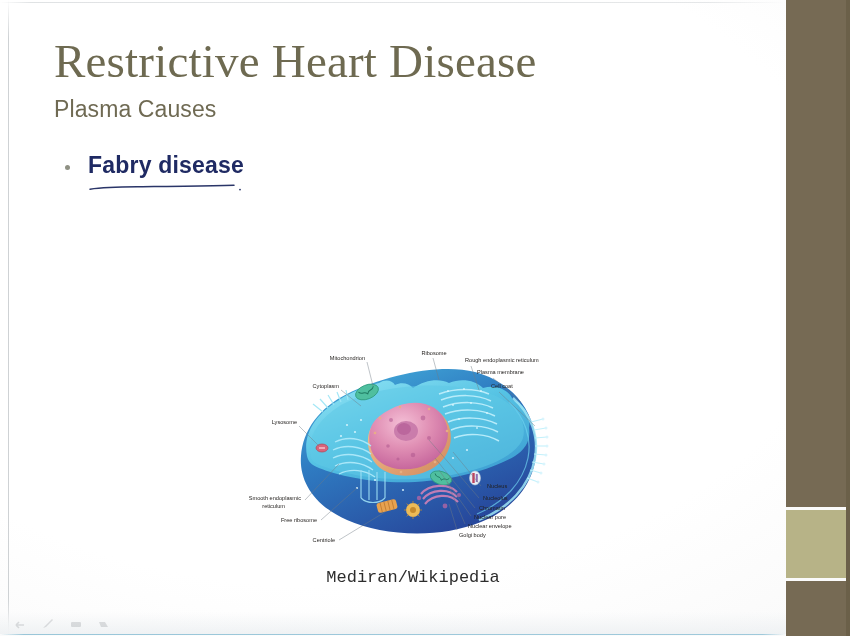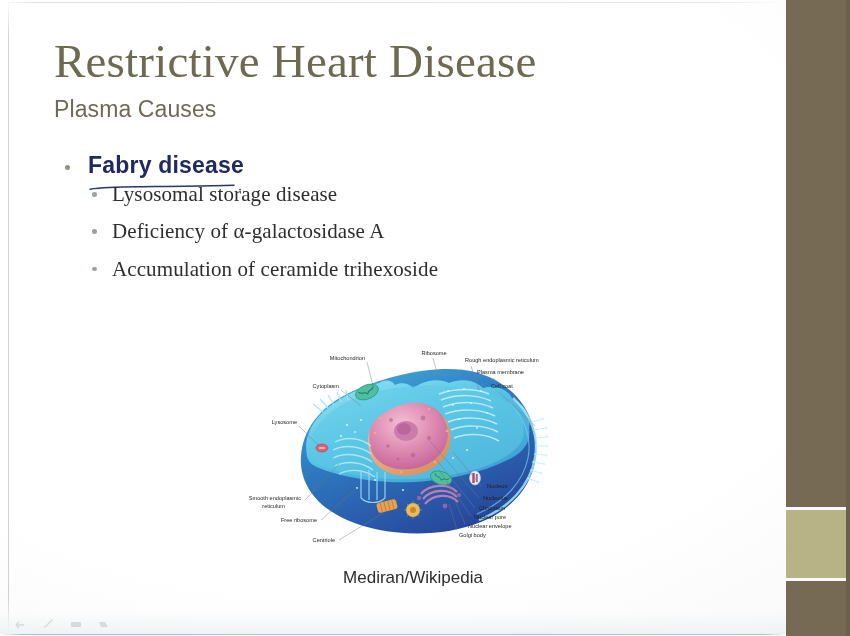--- a/index.html
+++ b/index.html
@@ -102,20 +102,21 @@
   
   .bullets {
     position: absolute;
     left: 62px;
     top: 152px;
     width: 560px;
   }
   .bullet-l1 {
     position: relative;
     padding-left: 26px;
+    margin-bottom: 10px;
   }
   .bullet-l1 .dot {
     position: absolute;
     left: 3px;
     top: 13px;
     width: 5px;
     height: 5px;
     border-radius: 50%;
     background: #8f9184;
   }
@@ -179,21 +180,21 @@
     stroke: #6f7a84;
     stroke-width: 0.45;
     fill: none;
   }
   .caption {
     position: absolute;
     left: 243px;
     top: 568px;
     width: 340px;
     text-align: center;
-    font-family: Liberation Sans, sans-serif;
+    font-family: Liberation Mono, monospace;
     font-size: 17px;
     color: #2d2d2d;
   }
 
   
   .ink-toolbar {
     position: absolute;
     left: 12px;
     bottom: 6px;
     display: flex;
@@ -248,34 +249,20 @@
 
     <div class="bullet-l1">
       <span class="dot"></span>
       <span class="label">Fabry disease</span>
       <svg class="ink-underline" viewBox="0 0 180 9" width="180" height="9">
         <path d="M2,6.2 C22,3.4 44,4.1 66,3.6 C92,3.0 118,3.4 146,2.2" stroke="#2a3568" stroke-width="1.5" fill="none" stroke-linecap="round"></path>
         <circle cx="152" cy="6.6" r="0.9" fill="#2a3568"></circle>
       </svg>
     </div>
 
-    <ul class="sub-list">
-      <li class="bullet-l2">
-        <span class="dot2"></span>
-        <span>Lysosomal storage disease</span>
-      </li>
-      <li class="bullet-l2">
-        <span class="dot2"></span>
-        <span>Deficiency of α-galactosidase A</span>
-      </li>
-      <li class="bullet-l2">
-        <span class="dot2"></span>
-        <span>Accumulation of ceramide trihexoside</span>
-      </li>
-    </ul>
   </div>
 
   <div class="figure-wrap">
     <svg viewBox="0 0 340 232" width="340" height="232">
       <defs>
         <radialGradient id="gCellBody" cx="38%" cy="34%" r="78%">
           <stop offset="0%" stop-color="#76dbf0"></stop>
           <stop offset="42%" stop-color="#42b6dd"></stop>
           <stop offset="78%" stop-color="#2f7fc0"></stop>
           <stop offset="100%" stop-color="#2a50a2"></stop>

